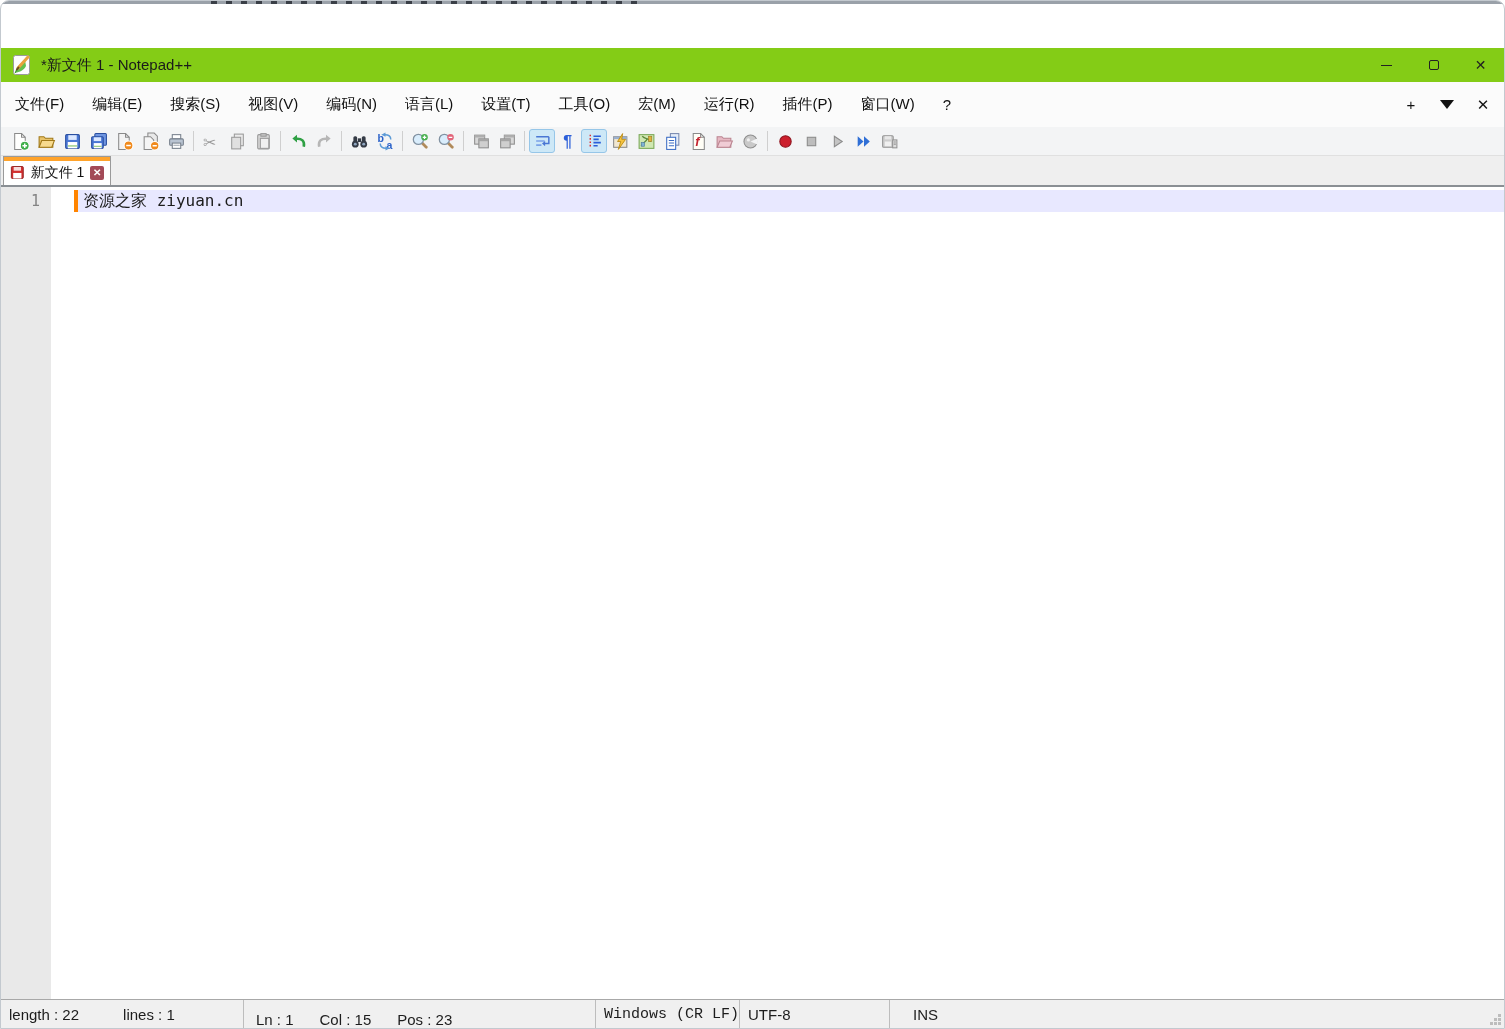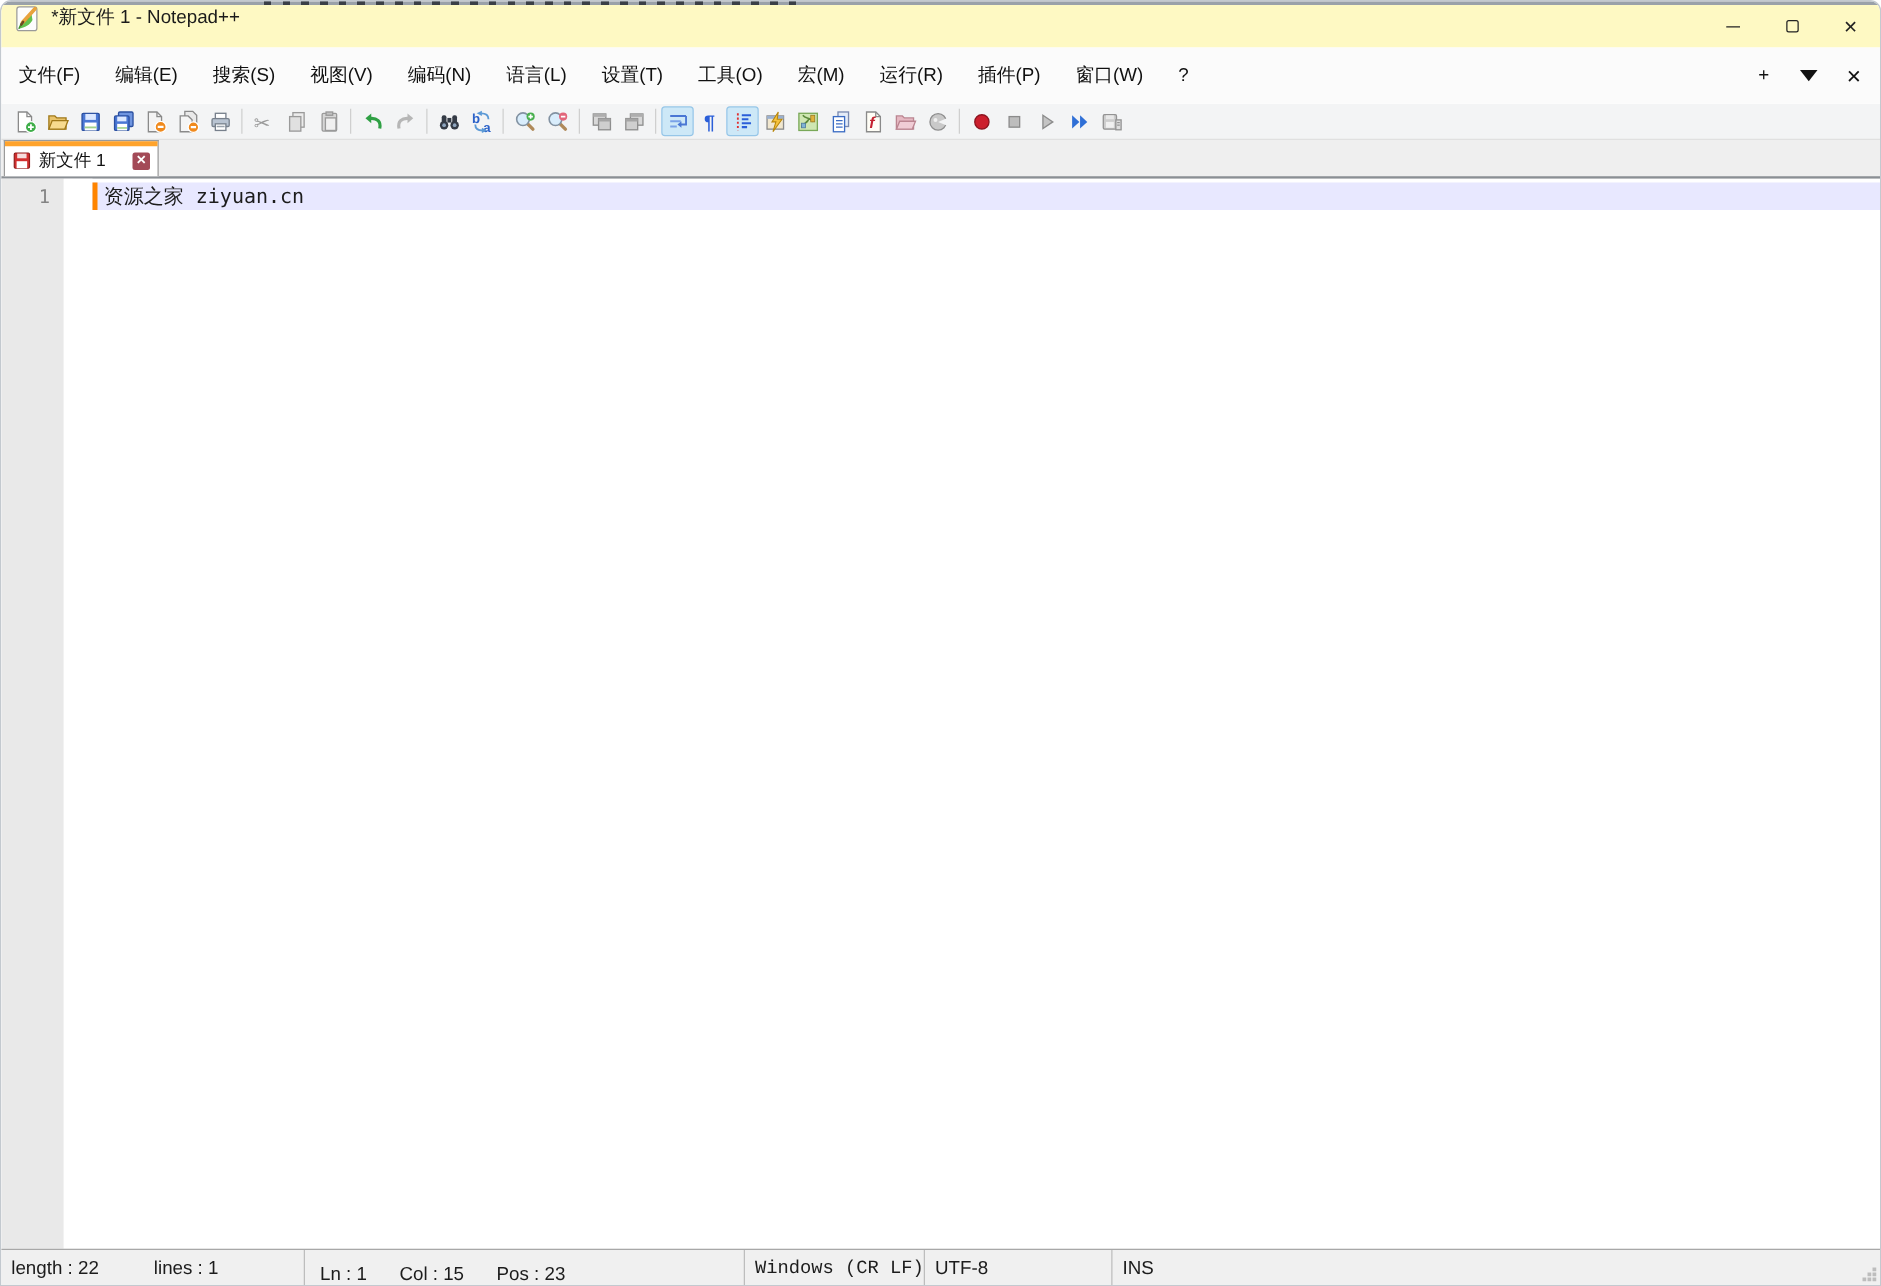--- a/index.html
+++ b/index.html
@@ -8,21 +8,21 @@
   .window{
     position:relative; width:1505px; height:1029px; background:#fff;
     border:1px solid #c3c9cf; border-radius:9px 9px 0 0; overflow:hidden;
     display:flex; flex-direction:column;
   }
   
   .top-sliver{ height:3px; background:#9aa1a9; position:relative; flex:0 0 auto;}
   .top-sliver .frag{ position:absolute; top:0; height:3px; background:#3a3f47; }
 
   
-  .titlebar{ flex:0 0 34px; background:#fef9c3; display:flex; padding-left:10px; }
+  .titlebar{ flex:0 0 34px; background:#84cc16; display:flex; align-items:center; padding-left:10px;margin-top:44px; }
   .app-icon{ width:22px; height:22px; margin-right:8px; flex:0 0 auto; }
   .title-text{ font-size:15px; color:#1b1b1b; }
   .win-controls{ margin-left:auto; display:flex; height:100%; }
   .win-btn{ width:47px; height:100%; display:flex; align-items:center; justify-content:center; color:#222; }
   .glyph-min{ width:11px; height:1px; background:#222; }
   .glyph-max{ width:10px; height:10px; border:1.2px solid #222; border-radius:2px; }
   .glyph-close{ font-size:14px; line-height:1; }
 
   
   .menubar{ flex:0 0 27px; background:#fbfbfb; display:flex; align-items:center; padding-left:4px; position:relative; }
@@ -32,21 +32,21 @@
   .tri-down{ width:0; height:0; border-left:7px solid transparent; border-right:7px solid transparent; border-top:9px solid #111; }
 
   
   .toolbar{ flex:0 0 29px; background:#f3f4f5; border-bottom:1px solid #e0e0e0; display:flex; align-items:center; padding-left:6px; }
   .tbtn{ width:26px; height:24px; display:flex; align-items:center; justify-content:center; border:1px solid transparent; border-radius:3px; flex:0 0 auto;}
   .tbtn.active{ background:#cde8f7; border-color:#96c6e8; }
   .tsep{ width:1px; height:20px; background:#cfcfcf; margin:0 4px; flex:0 0 auto; }
 
   
   .tabbar{ flex:0 0 31px; background:#efefef; border-bottom:2px solid #8a8f94; display:flex; align-items:flex-end; }
-  .tab{ margin-left:2px; width:124px; height:29px; background:#ffffff; border:1px solid #9a9a9a; border-bottom:none;
+  .tab{ margin-left:2px; width:108px; height:29px; background:#ffffff; border:1px solid #9a9a9a; border-bottom:none;
         position:relative; display:flex; align-items:center; padding:3px 6px 0 6px; gap:6px;justify-content:center;}
   .tab-topstrip{ position:absolute; top:0; left:0; right:0; height:4px; background:#ffa32b; }
   .tab-label{ font-size:14px; color:#111; white-space:nowrap; }
   .tab-close{ width:14px; height:14px; background:#a34a57; border-radius:2px; color:#fff; font-size:10px; line-height:14px;
               text-align:center; margin-left:auto; font-weight:bold;}
 
   
   .editor{ flex:1 1 auto; background:#ffffff; display:flex; position:relative; font-family:"DejaVu Sans Mono","Liberation Mono",monospace; }
   .gutter{ width:50px; background:#e9e9e9; padding-top:3px; flex:0 0 auto;}
   .line-num{ display:block; width:100%; text-align:right; padding-right:11px; font-size:15px; line-height:22px; color:#848484; }
@@ -59,21 +59,21 @@
   
   .statusbar{ flex:0 0 29px; background:#f0f0f0; border-top:1px solid #a8a8a8; display:flex; align-items:stretch;
               font-size:15px; color:#1c1c1c; position:relative;}
   .sb{ display:flex; align-items:center; padding-left:8px; white-space:nowrap; }
   .sb + .sb{ border-left:1px solid #bdbdbd; }
   .sb-type{ flex:1 1 auto; }
   .sb-len{ flex:0 0 242px; gap:44px; }
   .sb-pos{ flex:0 0 352px; gap:26px; padding-left:12px;align-items:flex-end;}
   .sb-eol{ flex:0 0 136px;font-family:Liberation Mono, monospace; }
   .sb-enc{ flex:0 0 150px; }
-  .sb-ins{ flex:0 0 64px; }
+  .sb-ins{ flex:0 0 64px;justify-content:center; }
   .grip{ position:absolute; right:2px; bottom:2px; }
 </style>
 </head>
 <body>
 
 <div class="window">
 
   <div class="top-sliver">
     <div class="frag" style="left:210px;width:430px;background:repeating-linear-gradient(90deg,#3a3f47 0 6px,transparent 6px 15px);width:430px;"></div>
   </div>

